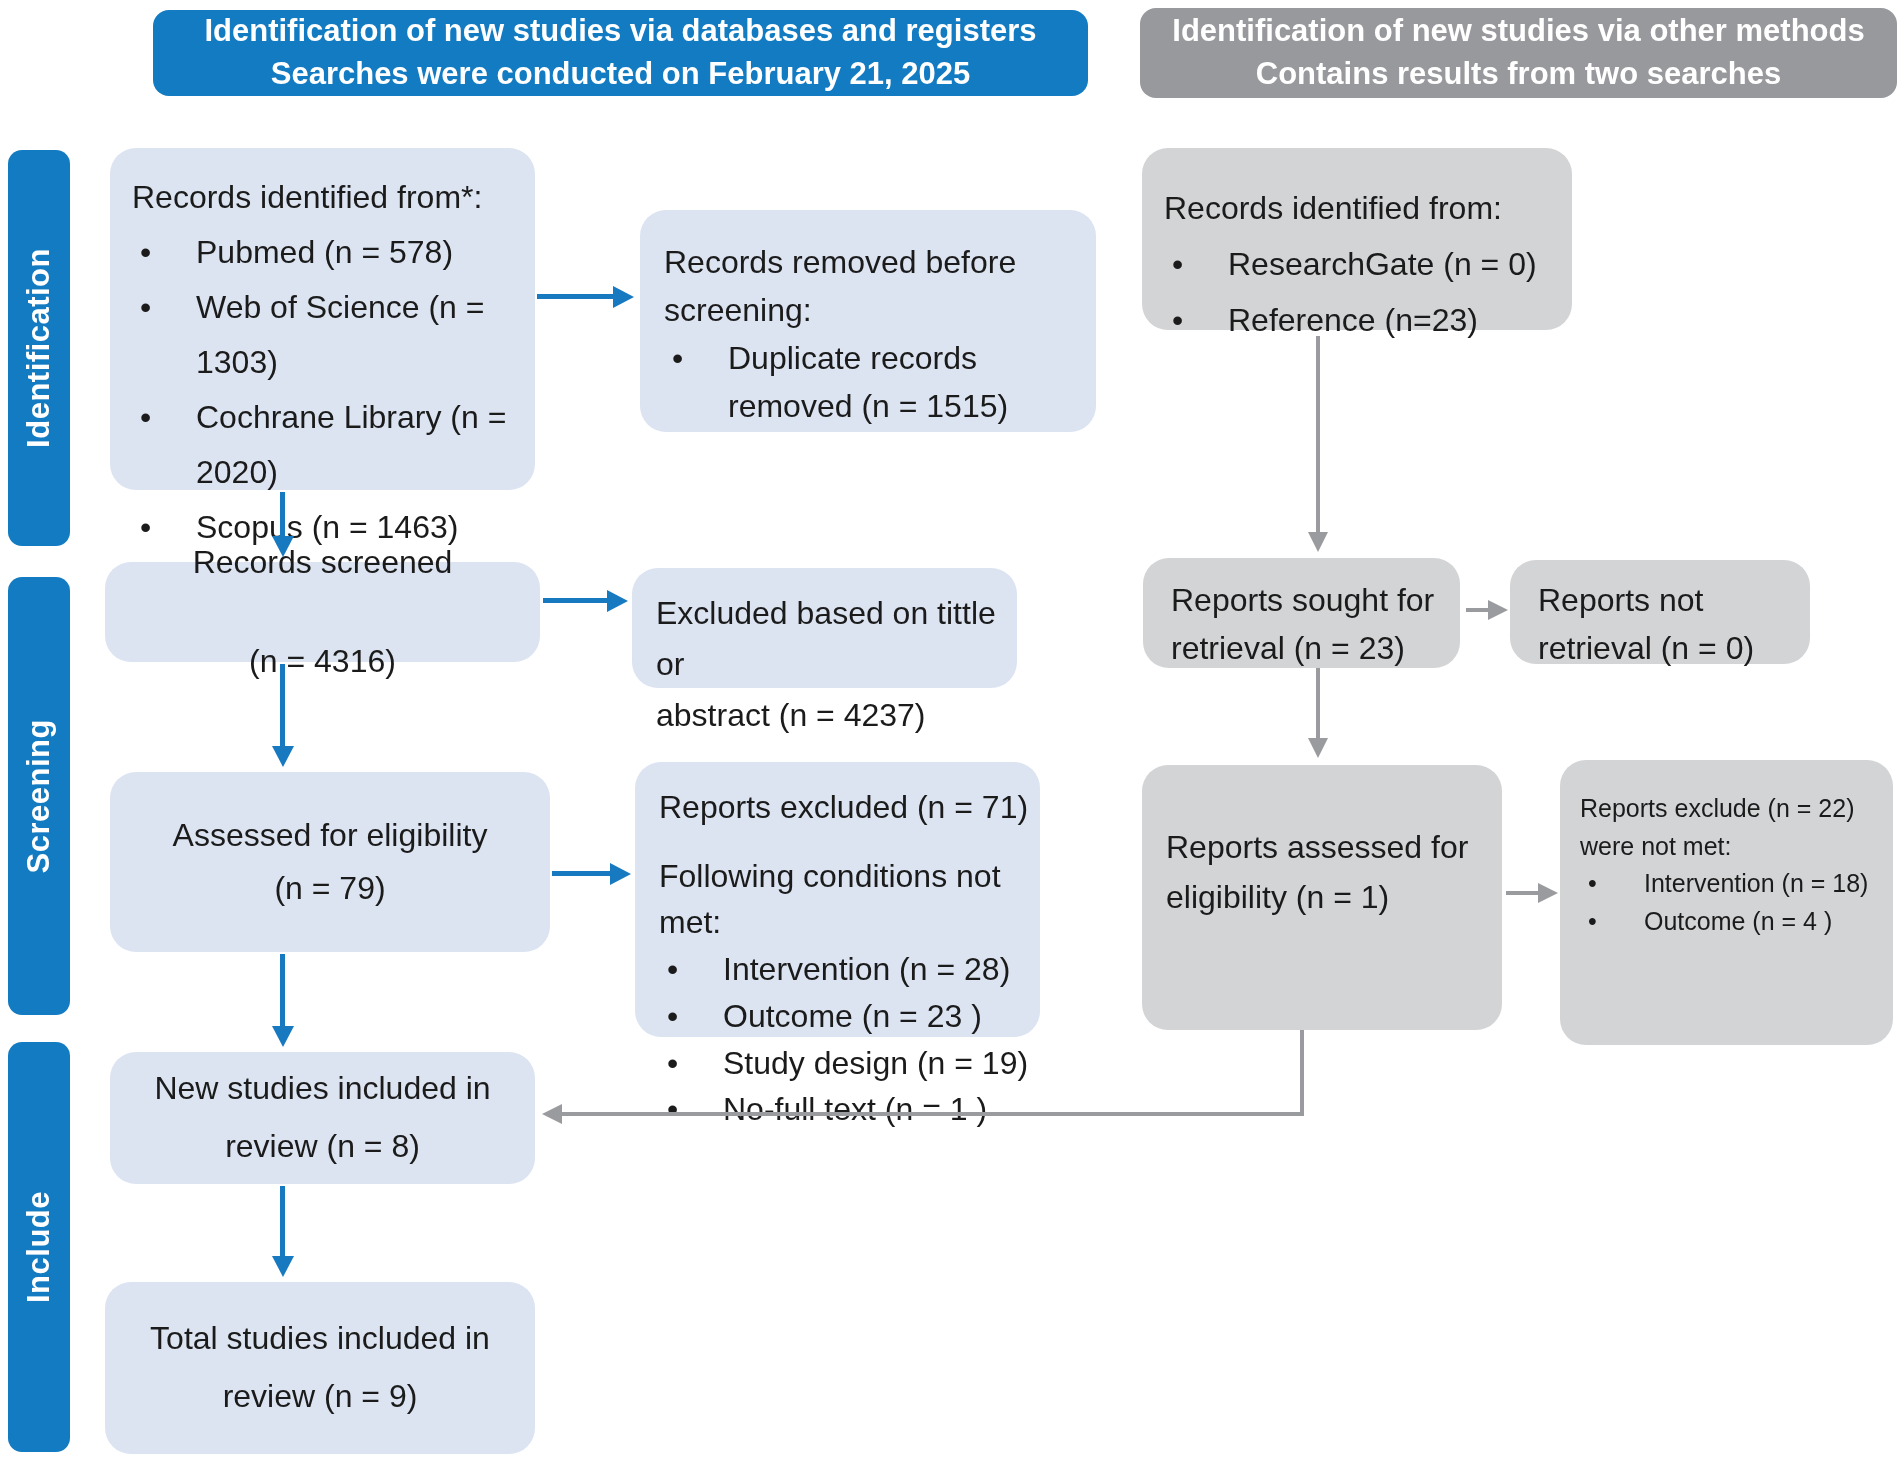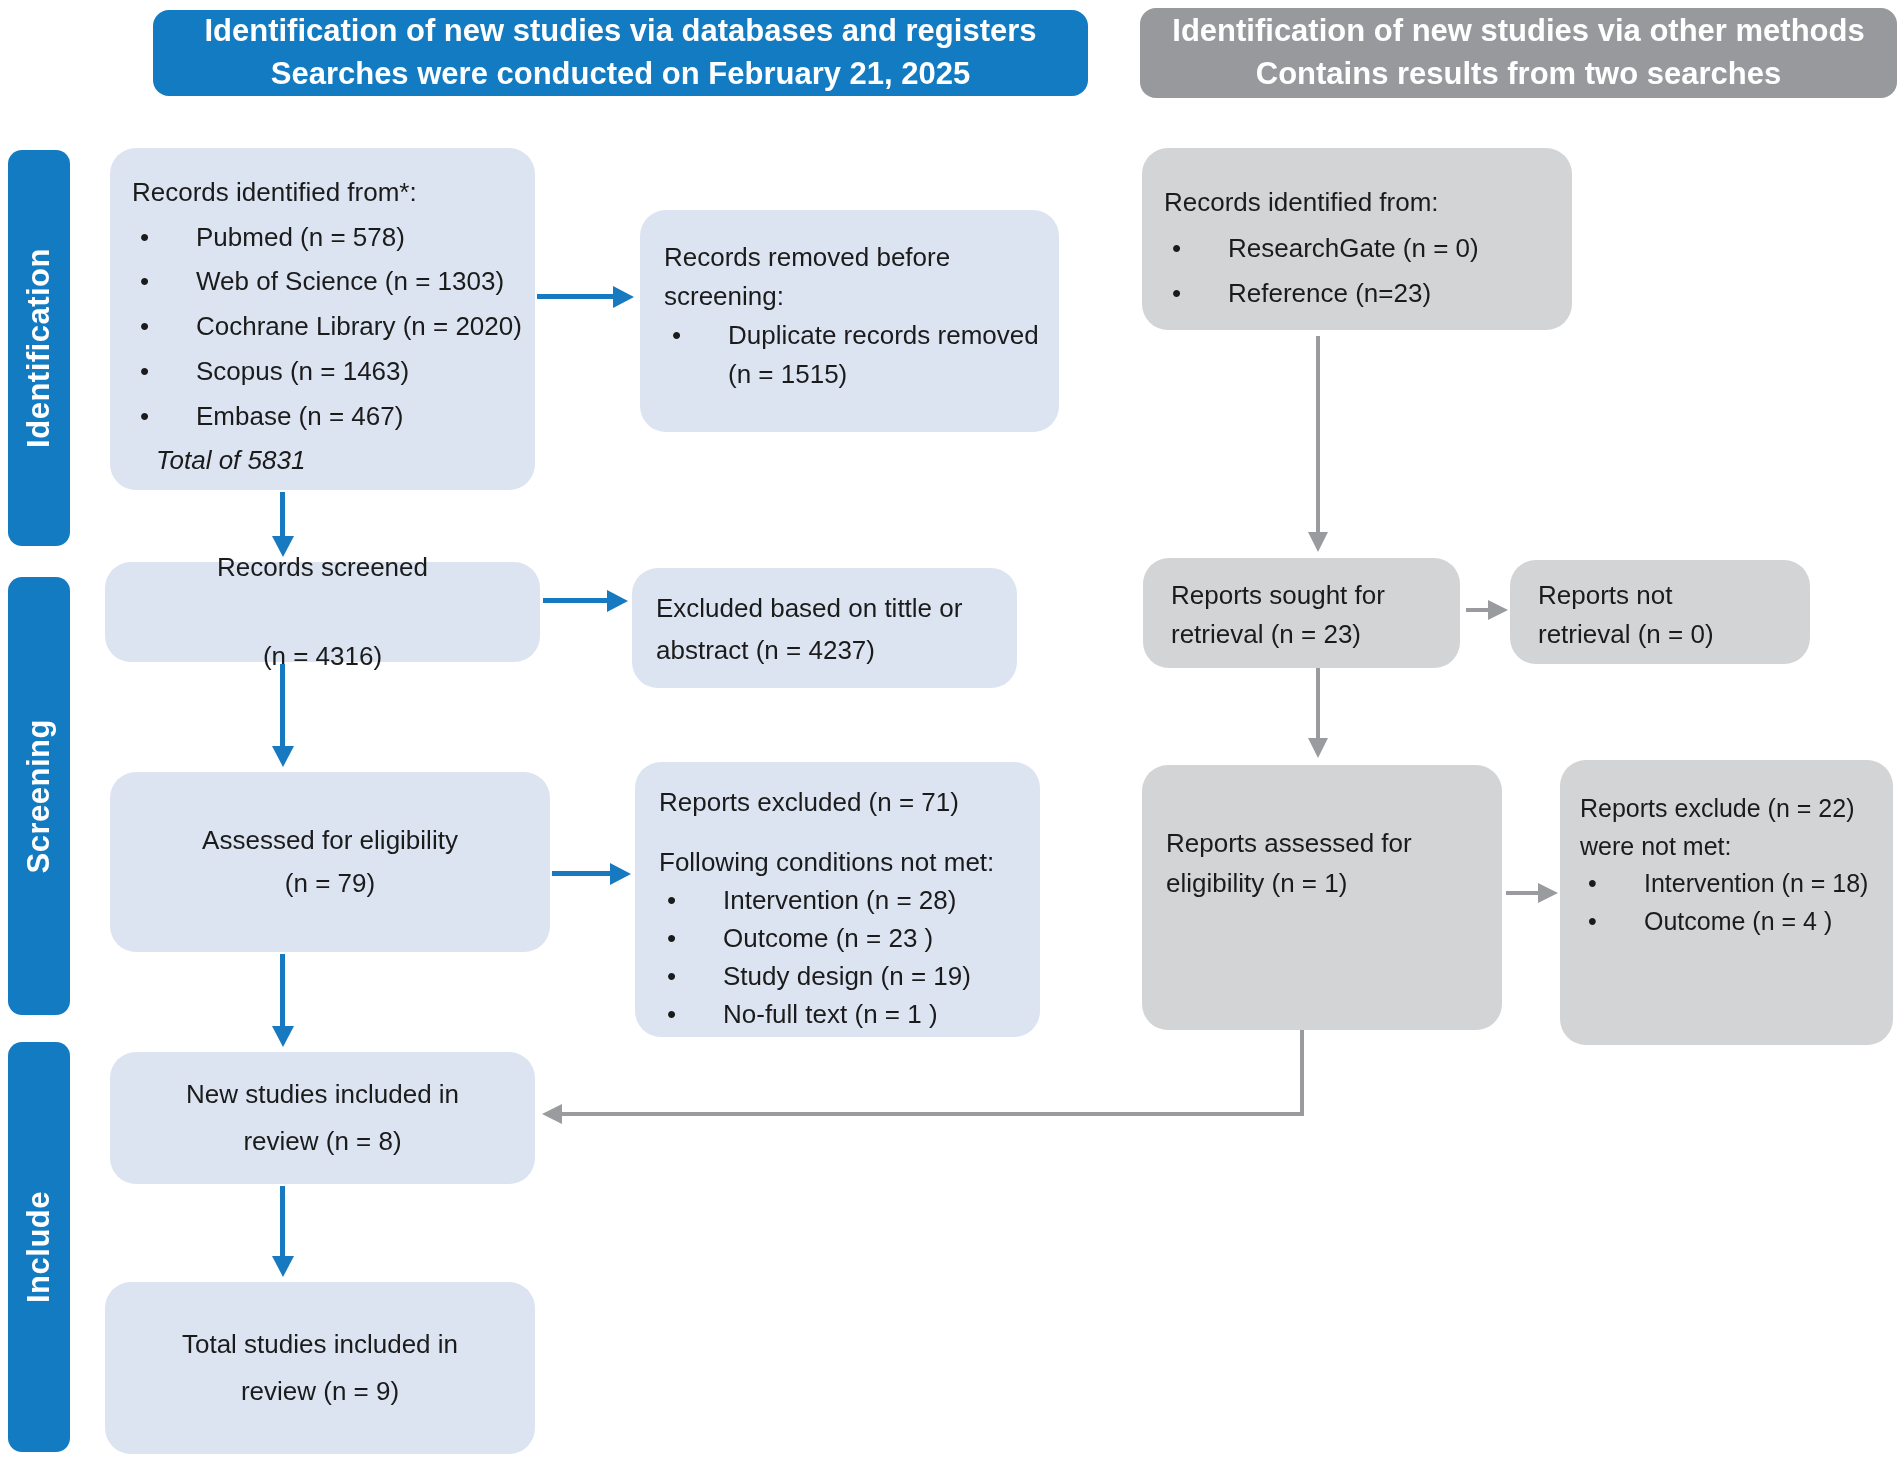--- a/index.html
+++ b/index.html
@@ -22,21 +22,21 @@
   .col-header{display:flex;flex-direction:column;align-items:center;justify-content:center;
     color:#ffffff;font-weight:bold;font-size:31px;line-height:1.38;text-align:center;border-radius:16px;}
   .col-header.blue{background:var(--blue);}
   .col-header.gray{background:var(--gray-header);}
 
   
   .stage{background:var(--blue);border-radius:14px;display:flex;align-items:center;justify-content:center;}
   .stage-label{writing-mode:vertical-rl;transform:rotate(180deg);color:#ffffff;font-weight:bold;font-size:31px;letter-spacing:.5px;}
 
   
-  .box{border-radius:26px;font-size:26px;line-height:1.54;}
+  .box{border-radius:26px;font-size:32px;line-height:1.54;}
   .box.blue-fill{background:var(--light-blue);}
   .box.gray-fill{background:var(--gray-box);}
   .center-text{display:flex;flex-direction:column;align-items:center;justify-content:center;text-align:center;}
   .left-text{text-align:left;}
 
   
   .bullet-row{display:flex;align-items:flex-start;}
   .bullet-row::before{content:"\2022";flex:none;width:56px;padding-left:8px;}
   .bullet-row .bullet-text{flex:1;}
 
@@ -89,21 +89,21 @@
       </div>
     <div class="bullet-row">
         <span class="bullet-text">Scopus (n = 1463)</span>
       </div>
     <div class="bullet-row">
         <span class="bullet-text">Embase (n = 467)</span>
       </div>
     <div style="padding-left:24px;font-style:italic;">Total of 5831</div>
   </div>
 
-  <div class="abs box blue-fill left-text" style="left:640px;top:210px;width:419px;height:222px;padding:28px 18px 0 24px;line-height:1.5;">
+  <div class="abs box blue-fill left-text" style="left:640px;top:210px;width:456px;height:222px;padding:28px 18px 0 24px;line-height:1.5;">
     <div>Records removed before</div>
     <div>screening:</div>
     <div class="bullet-row">
         <span class="bullet-text">Duplicate records removed (n = 1515)</span>
       </div>
   </div>
 
   <div class="abs box blue-fill center-text" style="left:105px;top:562px;width:435px;height:100px;line-height:1.6;gap:47px;">
     <div>Records screened</div>
     <div>(n = 4316)</div>

